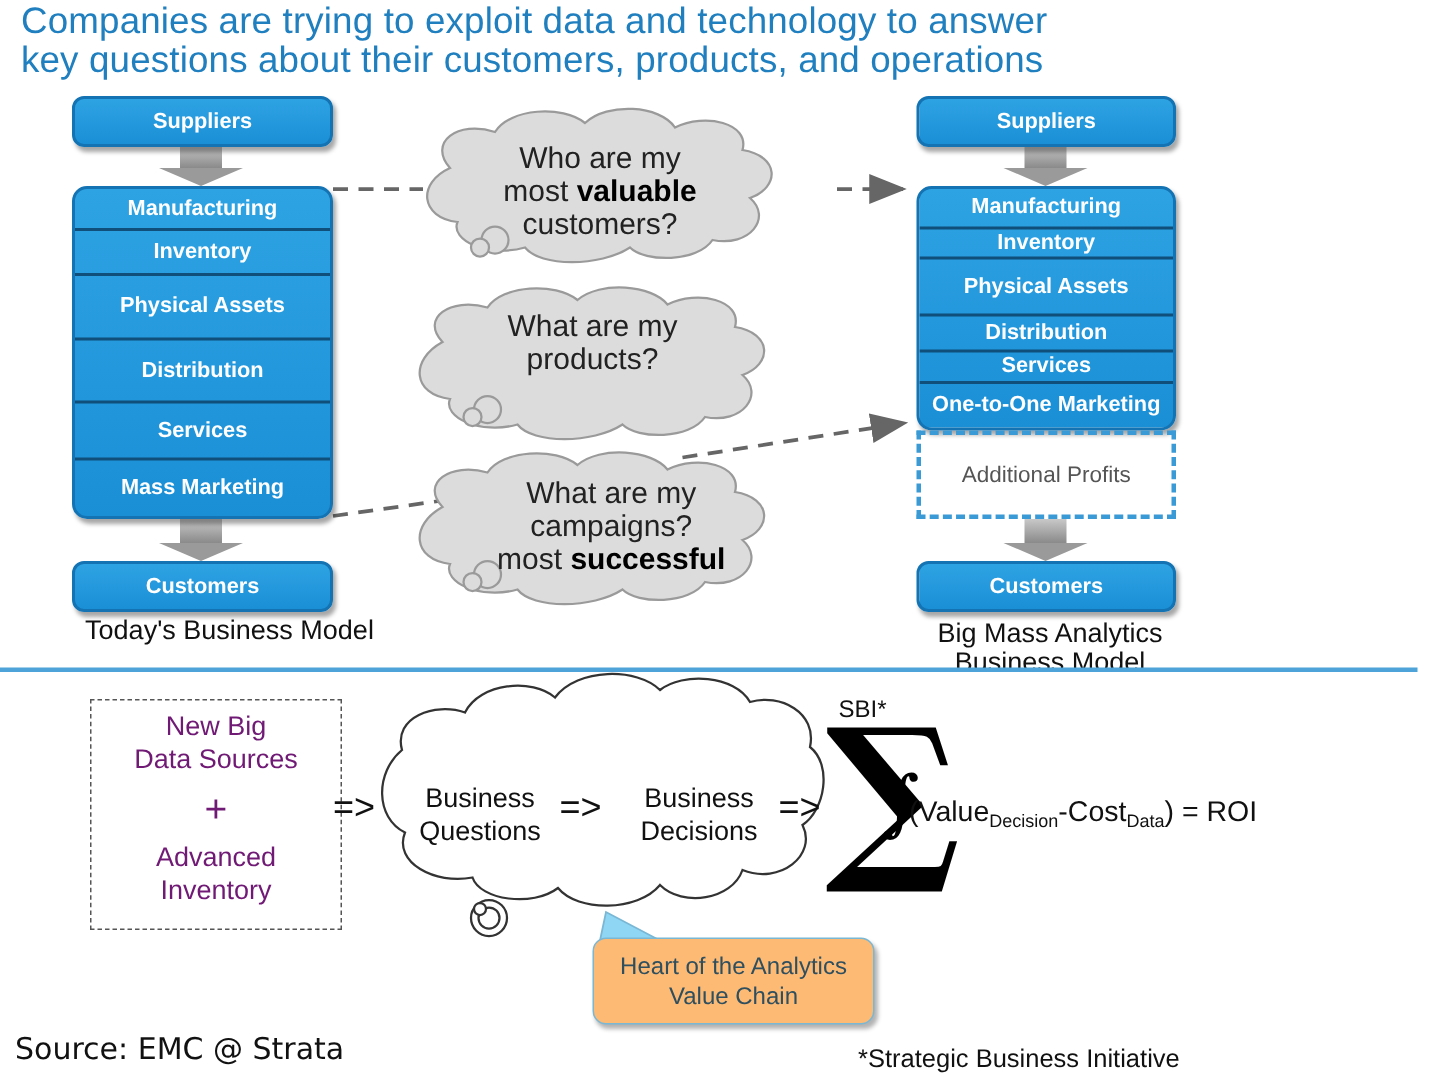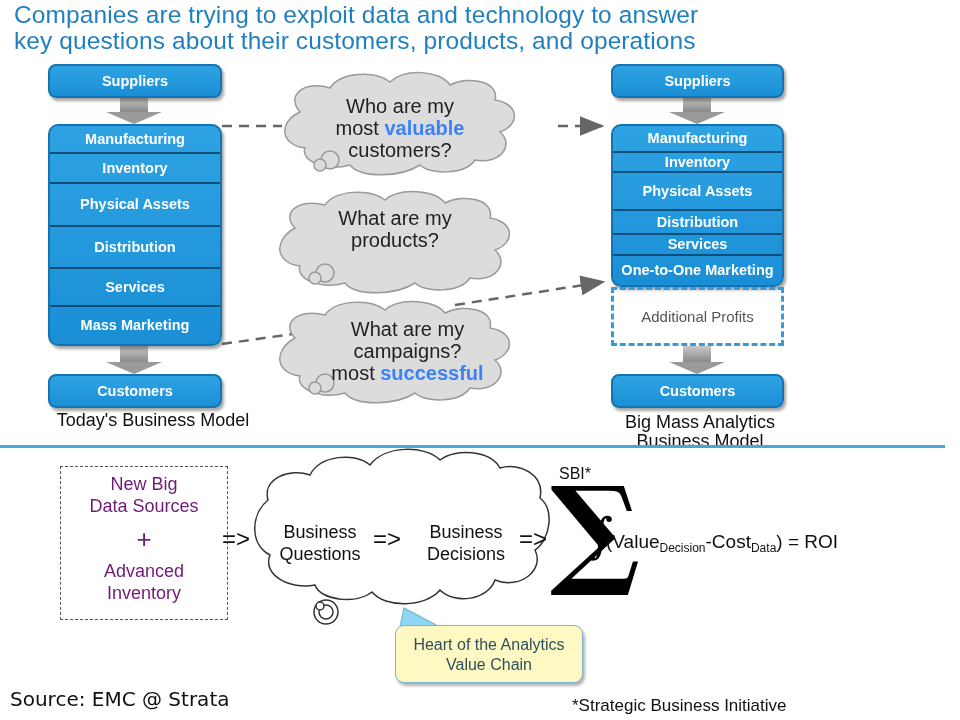--- a/index.html
+++ b/index.html
@@ -6,39 +6,39 @@
   body { width: 960px; height: 720px; background: #ffffff; position: relative; overflow: hidden; font-family: "Liberation Sans", sans-serif; }
   .title { position: absolute; left: 14px; top: 2px; width: 940px; color: #1f7fbf; font-size: 24.5px; line-height: 26px; letter-spacing: 0.1px; }
   .title div { white-space: nowrap; }
 
   .blue-box { position: absolute; background: linear-gradient(#2ea3e3, #1b8fd6); border: 2px solid #1373b3; border-radius: 8px; color: #fff; font-weight: bold; font-size: 14.5px; display: flex; align-items: center; justify-content: center; text-align: center; box-shadow: 2px 3px 3px rgba(0,0,0,0.35); }
   .stack { position: absolute; background: linear-gradient(#2ea3e3, #1b8fd6); border: 2px solid #1373b3; border-radius: 10px; box-shadow: 2px 3px 3px rgba(0,0,0,0.35); overflow: hidden; display: flex; flex-direction: column; }
   .stack .row { color: #fff; font-weight: bold; font-size: 14.5px; line-height: 15px; display: flex; align-items: center; justify-content: center; text-align: center; border-bottom: 2px solid #0f4f7a; }
   .stack .row:last-child { border-bottom: none; }
   .model-label { position: absolute; font-weight: normal; font-size: 18px; color: #111; text-align: center; line-height: 19px; }
   .cloud-text { position: absolute; text-align: center; font-size: 20px; line-height: 22px; color: #222; }
-  .cloud-text b { color: #3b82f6; }
+  .cloud-text b { color: #000000; }
 
   .addl { position: absolute; left: 611px; top: 287px; width: 173px; height: 59px; border: 3px dashed #3a9ad6; color: #555; font-size: 15px; line-height: 16px; display: flex; align-items: center; justify-content: center; text-align: center; }
 
   .divider { position: absolute; left: 0; top: 445px; width: 945px; height: 3px; background: #4ea3d8; }
 
   .src-box { position: absolute; left: 60px; top: 466px; width: 168px; height: 154px; border: 1.5px dashed #555; font-size: 18px; line-height: 22px; color: #701a75; text-align: center; padding-top: 6px; }
   .src-box .plus { font-size: 26px; line-height: 34px; margin: 5px 0 4px; }
 
   .flow-text { position: absolute; font-size: 18px; line-height: 22px; color: #111; text-align: center; }
   .arrow-txt { position: absolute; font-size: 24px; color: #111; }
 
   .sbi { position: absolute; left: 559px; top: 465px; font-size: 16px; color: #111; }
   .sigma { position: absolute; left: 550px; top: 470px; font-size: 120px; line-height: 120px; color: #000; font-family: "DejaVu Serif", serif; font-weight: bold; }
   .integral { position: absolute; left: 588px; top: 510px; font-size: 48px; line-height: 50px; color: #000; font-family: "DejaVu Serif", serif; }
   .formula { position: absolute; left: 606px; top: 531px; font-size: 19px; color: #111; white-space: nowrap; }
   .formula sub { font-size: 12px; vertical-align: -4px; }
 
-  .callout { position: absolute; left: 395px; top: 625px; width: 188px; height: 58px; background: #fef9c3; border: 1.5px solid #7ab7d4; border-radius: 9px; color: #2f4f5f; font-size: 16px; line-height: 20px; text-align: center; padding-top: 9px; box-shadow: 2px 3px 3px rgba(0,0,0,0.3); }
+  .callout { position: absolute; left: 395px; top: 625px; width: 188px; height: 58px; background: #fdba74; border: 1.5px solid #7ab7d4; border-radius: 9px; color: #2f4f5f; font-size: 16px; line-height: 20px; text-align: center; padding-top: 9px; box-shadow: 2px 3px 3px rgba(0,0,0,0.3); }
   .source { position: absolute; left: 10px; top: 687px; font-size: 20px; color: #111; font-family: "DejaVu Sans", sans-serif; }
   .footnote { position: absolute; left: 572px; top: 696px; font-size: 17px; color: #111; }
   svg.lines { position: absolute; left: 0; top: 0; }
 </style>
 </head>
 <body>
 
 <div class="title">
   <div>Companies are trying to exploit data and technology to answer</div>
   <div>key questions about their customers, products, and operations</div>

